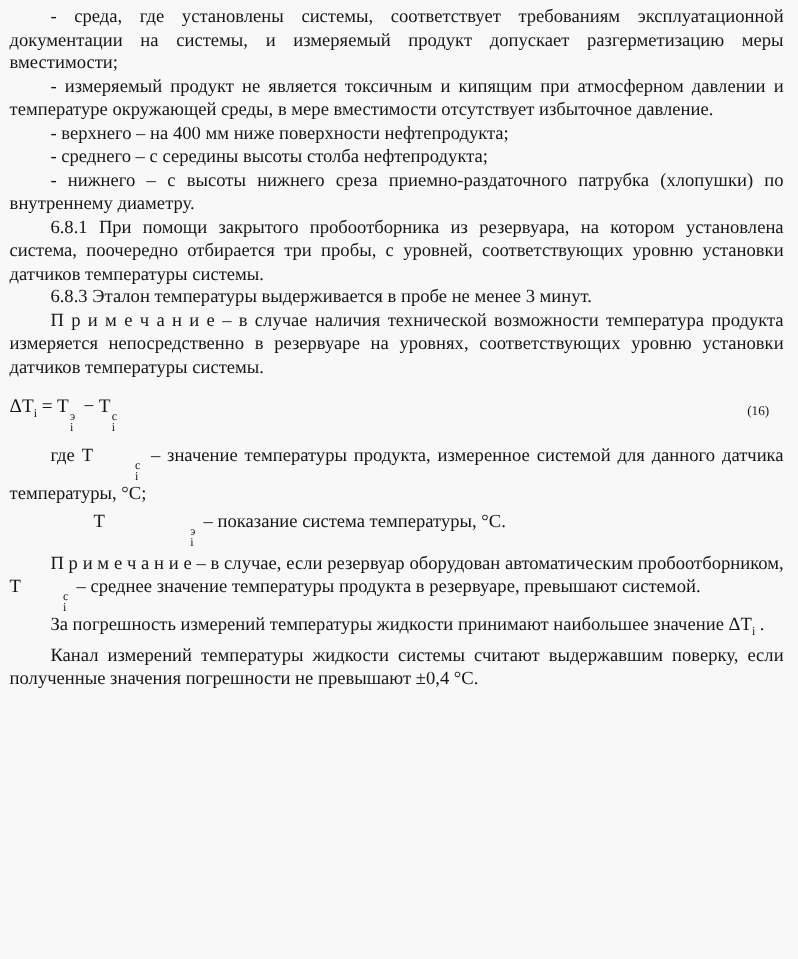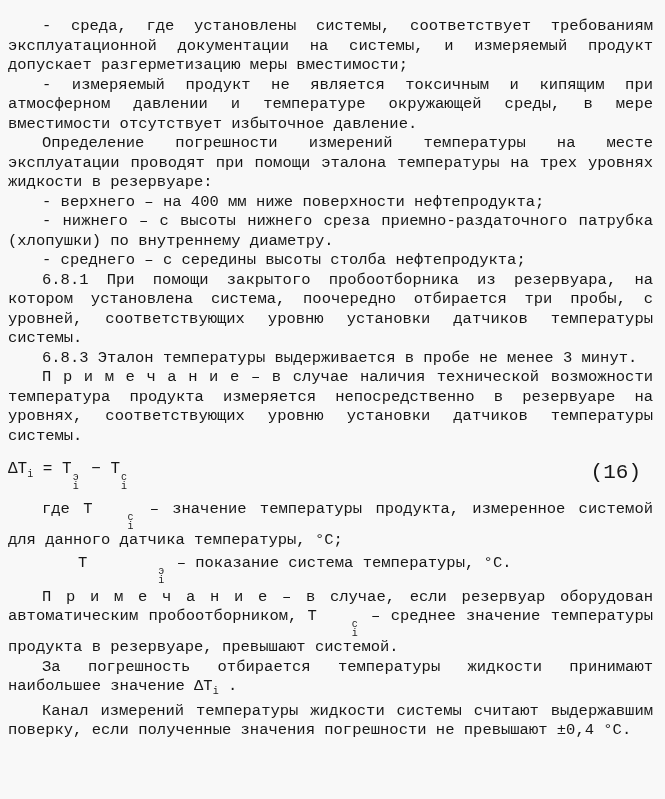--- a/index.html
+++ b/index.html
@@ -6,24 +6,23 @@
   body {
     width: 665px;
     height: 799px;
     background: #f8f8f8;
     color: #161616;
     font-family: "Liberation Serif", "DejaVu Serif", serif;
     font-size: 15.5px;
     overflow: hidden;
   }
   main[data-name="document-page"] {
-    padding: 17px 12px 0 8px;
+    padding: 4px 12px 0 8px;
     box-sizing: border-box;
     width: 665px;
-    font-family: Liberation Mono, monospace;
   }
   .para {
     margin: 0;
     line-height: 19.5px;
     text-align: justify;
   }
   .body { text-indent: 34px; }
   .definition { text-indent: 70px; margin: 3px 0; }
   .formula {
     text-align: left;
@@ -31,44 +30,43 @@
     position: relative;
     margin: 9px 0;
     line-height: 28px;
     font-size: 16px;
   }
   .formula-number {
     position: absolute;
     right: 12px;
     top: 50%;
     transform: translateY(-50%);
-    font-size: 21px;
+    font-size: 11px;
   }
   sub.sb { font-size: 10px; }
   .stack {
     display: inline-flex;
     flex-direction: column;
     align-items: flex-start;
     vertical-align: -7px;
     font-size: 10px;
     line-height: 9px;
     margin: 0 3px 0 1px;
   }
   .stack .sp, .stack .sb2 { display: block; }
 </style>
 </head>
 <body style="background: rgb(248, 248, 248); color: rgb(22, 22, 22);">
 
 <main data-name="document-page">
     <p class="para body" data-name="paragraph"><span data-name="text-run">- среда, где установлены системы, соответствует требованиям эксплуатационной документации на системы, и измеряемый продукт допускает разгерметизацию меры вместимости;</span></p>
     <p class="para body" data-name="paragraph"><span data-name="text-run">- измеряемый продукт не является токсичным и кипящим при атмосферном давлении и температуре окружающей среды, в мере вместимости отсутствует избыточное давление.</span></p>
-    <p class="para body" data-name="paragraph"><span data-name="text-run">Определение погрешности измерений температуры на месте эксплуатации проводят при помощи эталона температуры на трех уровнях жидкости в резервуаре:</span></p>
     <p class="para body" data-name="paragraph"><span data-name="text-run">- верхнего – на 400 мм ниже поверхности нефтепродукта;</span></p>
+    <p class="para body" data-name="paragraph"><span data-name="text-run">- среднего – с середины высоты столба нефтепродукта;</span></p>
     <p class="para body" data-name="paragraph"><span data-name="text-run">- нижнего – с высоты нижнего среза приемно-раздаточного патрубка (хлопушки) по внутреннему диаметру.</span></p>
-    <p class="para body" data-name="paragraph"><span data-name="text-run">- среднего – с середины высоты столба нефтепродукта;</span></p>
     <p class="para body" data-name="paragraph"><span data-name="text-run">6.8.1 При помощи закрытого пробоотборника из резервуара, на котором установлена система, поочередно отбирается три пробы, с уровней, соответствующих уровню установки датчиков температуры системы.</span></p>
     <p class="para body" data-name="paragraph"><span data-name="text-run">6.8.3 Эталон температуры выдерживается в пробе не менее 3 минут.</span></p>
     <p class="para body" data-name="paragraph"><span data-name="text-run">П р и м е ч а н и е – в случае наличия технической возможности температура продукта измеряется непосредственно в резервуаре на уровнях, соответствующих уровню установки датчиков температуры системы.</span></p>
     <p class="para formula" data-name="formula"><span data-name="text-run">ΔT</span><sub class="sb" data-name="subscript">i</sub><span data-name="text-run"> = T</span><span class="stack" data-name="sub-sup-stack">
         <span class="sp" data-name="superscript">э</span>
         <span class="sb2" data-name="subscript">i</span>
       </span><span data-name="text-run"> − T</span><span class="stack" data-name="sub-sup-stack">
         <span class="sp" data-name="superscript">с</span>
         <span class="sb2" data-name="subscript">i</span>
       </span><span class="formula-number" data-name="formula-number">(16)</span></p>
@@ -77,15 +75,15 @@
         <span class="sb2" data-name="subscript">i</span>
       </span><span data-name="text-run"> – значение температуры продукта, измеренное системой для данного датчика температуры, °С;</span></p>
     <p class="para definition" data-name="paragraph"><span data-name="text-run">T</span><span class="stack" data-name="sub-sup-stack">
         <span class="sp" data-name="superscript">э</span>
         <span class="sb2" data-name="subscript">i</span>
       </span><span data-name="text-run"> – показание система температуры, °С.</span></p>
     <p class="para body" data-name="paragraph"><span data-name="text-run">П р и м е ч а н и е – в случае, если резервуар оборудован автоматическим пробоотборником, T</span><span class="stack" data-name="sub-sup-stack">
         <span class="sp" data-name="superscript">с</span>
         <span class="sb2" data-name="subscript">i</span>
       </span><span data-name="text-run"> – среднее значение температуры продукта в резервуаре, превышают системой.</span></p>
-    <p class="para body" data-name="paragraph"><span data-name="text-run">За погрешность отбирается температуры жидкости принимают наибольшее значение ΔT</span><sub class="sb" data-name="subscript">i</sub><span data-name="text-run"> .</span></p>
+    <p class="para body" data-name="paragraph"><span data-name="text-run">За погрешность измерений температуры жидкости принимают наибольшее значение ΔT</span><sub class="sb" data-name="subscript">i</sub><span data-name="text-run"> .</span></p>
     <p class="para body" data-name="paragraph"><span data-name="text-run">Канал измерений температуры жидкости системы считают выдержавшим поверку, если полученные значения погрешности не превышают ±0,4 °С.</span></p>
   </main>
 
 </body></html>

